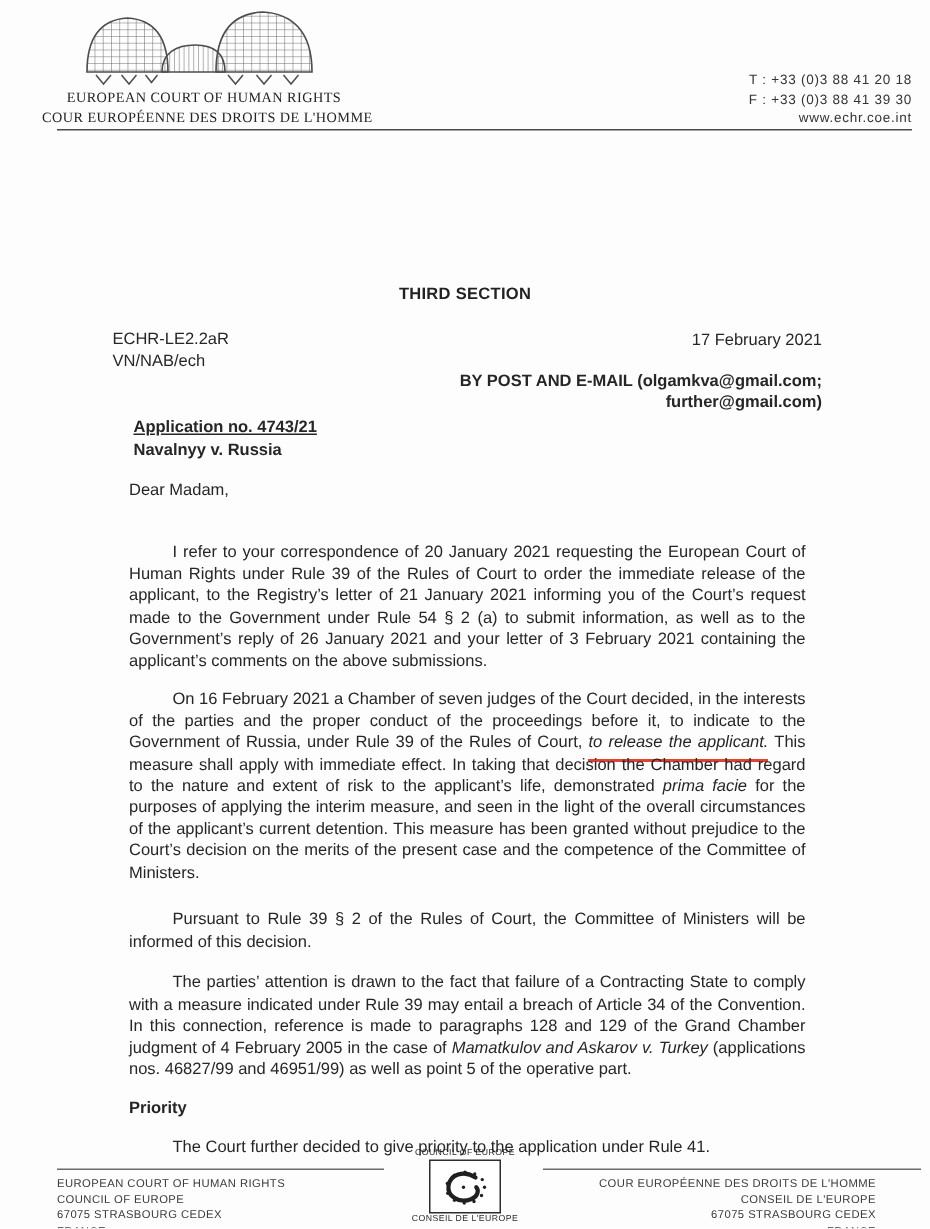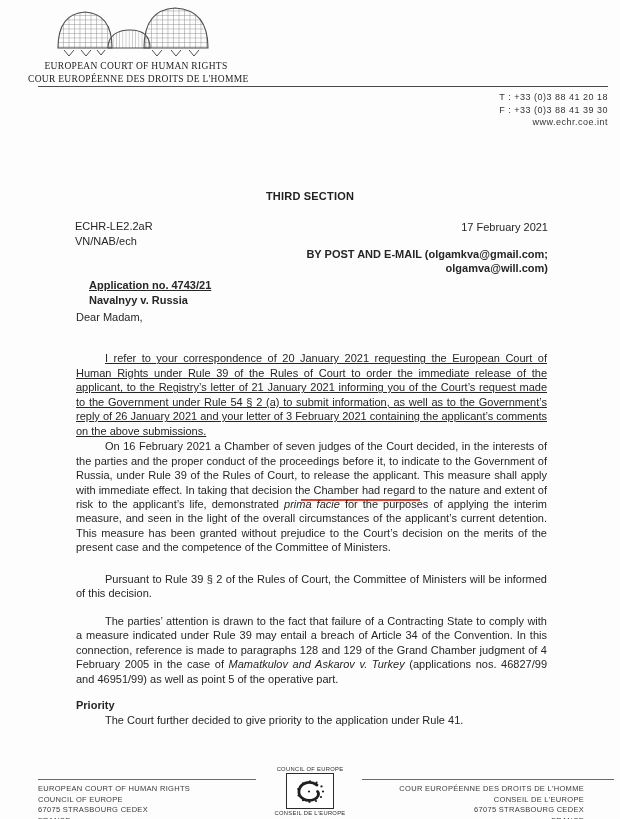--- a/index.html
+++ b/index.html
@@ -9,49 +9,49 @@
   }
   
   .lh-logo{position:absolute;left:52px;top:6px;}
   .lh-name{
     position:absolute;left:28px;top:60px;width:216px;text-align:center;
     font-family:"Liberation Serif",serif;font-size:9.5px;line-height:12.5px;
     letter-spacing:0.3px;color:#232323;white-space:nowrap;
   }
   .lh-contact{
     position:absolute;right:12px;top:47px;text-align:right;
-    font-size:9px;line-height:12.5px;letter-spacing:0.5px;color:#333;margin-top:44px;
+    font-size:9px;line-height:12.5px;letter-spacing:0.5px;color:#333;
   }
   .lh-rule{position:absolute;left:38px;top:86px;width:570px;border-top:1.6px solid #4a4a4a;}
   
   .recipient{position:absolute;left:344px;top:110px;font-size:11px;line-height:14.5px;color:#222;}
   .redaction{width:201px;height:11px;margin:2px 0 2px -8px;background:var(--redaction_black,#000);}
   
   .section-title{position:absolute;left:0;top:190px;width:620px;text-align:center;
     font-size:11px;font-weight:bold;letter-spacing:0.2px;color:#222;}
   .refs{position:absolute;left:75px;top:219px;font-size:11px;line-height:14.5px;}
   .date{position:absolute;right:72px;top:221px;font-size:11px;text-align:right;}
   .delivery{position:absolute;right:72px;top:248px;text-align:right;
     font-size:11px;line-height:13.5px;font-weight:bold;}
   .application{position:absolute;left:89px;top:278px;font-size:11px;line-height:14.5px;font-weight:bold;}
   .application .underlined-line{text-decoration:underline;}
   
   .body{
     position:absolute;left:75px;top:309px;width:473px;
     font-size:11px;line-height:14.45px;text-align:justify;color:#262626;
   }
-  .body p{margin:1px;text-indent:29px;}
+  .body p{margin:11px;text-indent:29px;}
   .body .salutation{text-indent:0;text-align:left;}
-  .body .p-intro{margin-top:27px;text-decoration:underline;}
+  .body .p-intro{margin-top:27px;}
   .body .subhead{font-weight:bold;text-indent:0;text-align:left;margin-top:10px;}
   .body .p-pursuant{margin-top:17px;}
   .body .p-parties{margin-top:13px;}
   .body .subhead2{margin-top:12px;}
   .body .p-priority{text-align:left;}
-  .red-underline{border-bottom:2.6px solid var(--underline_red,#e04330);padding-bottom:18px;}
+  .red-underline{border-bottom:2.6px solid var(--underline_red,#e04330);padding-bottom:5px;font-style:italic;}
   .it{font-style:italic;}
   
   .footer-left{
     position:absolute;left:38px;top:779px;width:218px;border-top:1.2px solid #6a6a6a;
     padding-top:4px;font-size:7.5px;line-height:10.6px;letter-spacing:0.3px;color:#3a3a3a;
   }
   .footer-right{
     position:absolute;right:6px;top:779px;width:252px;border-top:1.2px solid #6a6a6a;
     padding-top:4px;font-size:7.5px;line-height:10.6px;letter-spacing:0.3px;color:#3a3a3a;
     text-align:right;box-sizing:border-box;padding-right:30px;
@@ -100,21 +100,21 @@
 
   <div class="section-title">THIRD SECTION</div>
 
   <div class="refs">
     <div>ECHR-LE2.2aR</div>
     <div>VN/NAB/ech</div>
   </div>
   <div class="date">17 February 2021</div>
   <div class="delivery">
     <div>BY POST AND E-MAIL (olgamkva@gmail.com;</div>
-    <div>olgamva@will.com)</div>
+    <div>further@gmail.com)</div>
   </div>
   <div class="application">
     <div class="underlined-line">Application no. 4743/21</div>
     <div>Navalnyy v. Russia</div>
   </div>
 
   <div class="body">
     <p class="salutation">Dear Madam,</p>
     <p class="p-intro">I refer to your correspondence of 20 January 2021 requesting the European Court of Human Rights under Rule 39 of the Rules of Court to order the immediate release of the applicant, to the Registry’s letter of 21 January 2021 informing you of the Court’s request made to the Government under Rule 54 § 2 (a) to submit information, as well as to the Government’s reply of 26 January 2021 and your letter of 3 February 2021 containing the applicant’s comments on the above submissions.</p>
     <p class="p-decision"><span>On 16 February 2021 a Chamber of seven judges of the Court decided, in the interests of the parties and the proper conduct of the proceedings before it, to indicate to the Government of Russia, under Rule 39 of the Rules of Court, </span><span class="red-underline">to release the applicant.</span><span> This measure shall apply with immediate effect. In taking that decision the Chamber had regard to the nature and extent of risk to the applicant’s life, demonstrated </span><span class="it">prima facie</span><span> for the purposes of applying the interim measure, and seen in the light of the overall circumstances of the applicant’s current detention. This measure has been granted without prejudice to the Court’s decision on the merits of the present case and the competence of the Committee of Ministers.</span></p>

